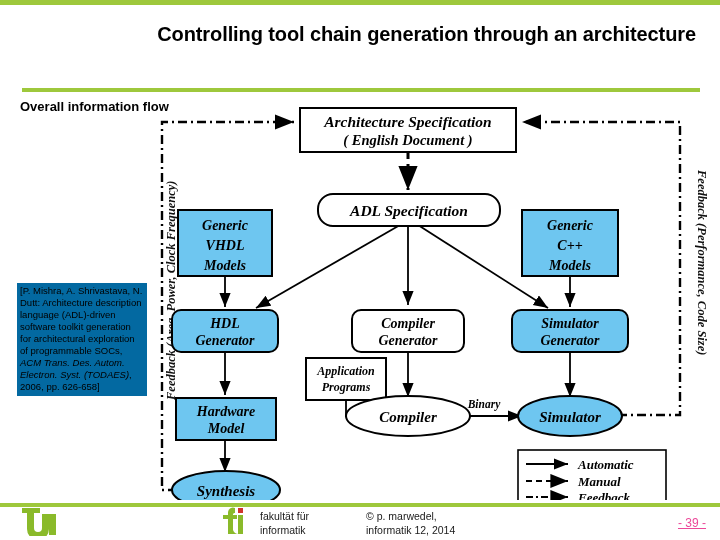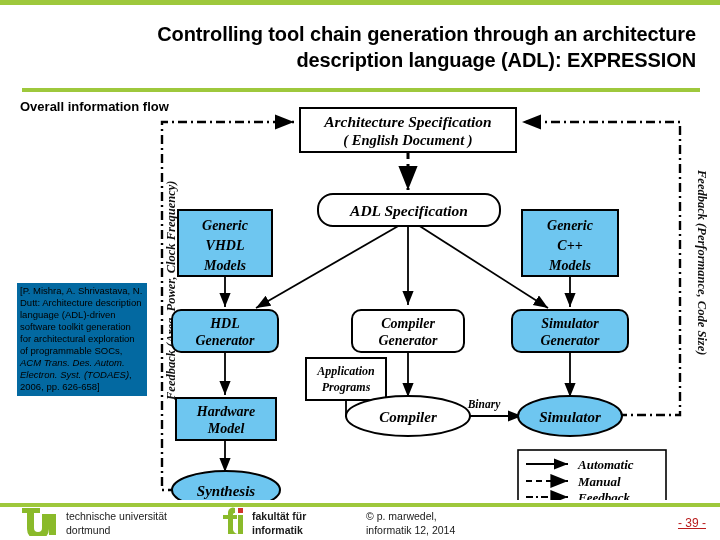--- a/index.html
+++ b/index.html
@@ -56,40 +56,39 @@
     width: 560px; height: 400px;
   }
   #diagram svg { display: block; }
 
   
   .footer-txt {
     position: absolute;
     font-size: 10.5px; color: #1a1a1a; line-height: 1.32;
   }
   .f-tu   { left: 66px;  top: 510px; }
-  .f-fi   { left: 252px; top: 510px; font-weight: bold; }
+  .f-fi   { left: 260px; top: 510px; }
   .f-cr   { left: 366px; top: 510px; }
   .pageno {
     position: absolute; right: 14px; top: 516px;
-    font-size: 12px; color: #b91c1c; text-decoration: underline;
+    font-size: 12px; color: #ec4899; text-decoration: underline;
   }
   .logo { position: absolute; }
   .logo-tu { left: 18px; top: 506px; }
   .logo-fi { left: 215px; top: 506px; }
 </style>
 </head>
 <body>
 
 <div id="slide">
 
   <div class="rule-top"></div>
 
   <div class="title">
     <span>Controlling tool chain generation through an architecture</span><br>
-    <span>description language (ADL): EXPRESSION</span>
   </div>
 
   <div class="rule-under-title"></div>
 
   <div class="subtitle">Overall information flow</div>
 
   <div class="citation">
     <span>[P. Mishra, A. Shrivastava, N. Dutt: Architecture description language (ADL)-driven software toolkit generation for architectural exploration of programmable SOCs, </span><span class="ital">ACM Trans. Des. Autom. Electron. Syst. (TODAES)</span><span>, 2006, pp. 626-658]</span>
   </div>
 
@@ -234,24 +233,20 @@
 
   <div class="rule-footer"></div>
 
   <div class="logo logo-tu">
     <svg width="44" height="30" viewBox="0 0 44 30" xmlns="http://www.w3.org/2000/svg">
       <path d="M4 2 L22 2 L22 7 L16 7 L16 22 A4 4 0 0 0 24 22 L24 8 L31 8 L31 23
                A11 11 0 0 1 9 23 L9 7 L4 7 Z" fill="#8aba2a"></path>
       <rect x="31" y="8" width="7" height="21" fill="#8aba2a"></rect>
     </svg>
   </div>
-  <div class="footer-txt f-tu">
-    <div>technische universität</div>
-    <div>dortmund</div>
-  </div>
 
   <div class="logo logo-fi">
     <svg width="30" height="30" viewBox="0 0 30 30" xmlns="http://www.w3.org/2000/svg">
       <path d="M13 9 L13 6 A5 5 0 0 1 20 2 L20 7 A1.6 1.6 0 0 0 18 9 L18 9 Z" fill="#8aba2a"></path>
       <rect x="13" y="9" width="5" height="19" fill="#8aba2a"></rect>
       <rect x="8" y="9" width="14" height="4" fill="#8aba2a"></rect>
       <rect x="23" y="9" width="5" height="19" fill="#8aba2a"></rect>
       <rect x="23" y="2" width="5" height="5" fill="#d0342c"></rect>
       <path d="M18 24 A6 6 0 0 0 24 28 L24 28 L18 28 Z" fill="#8aba2a"></path>
     </svg>

